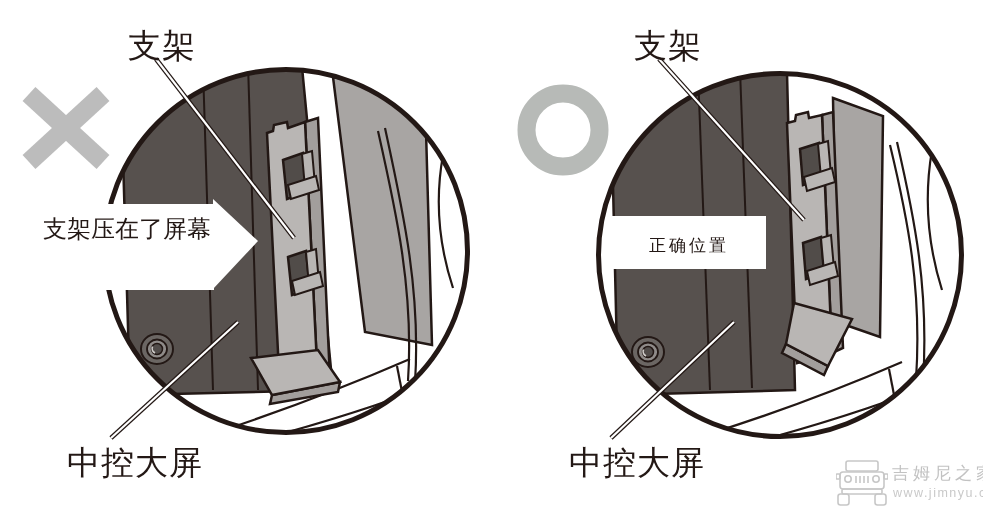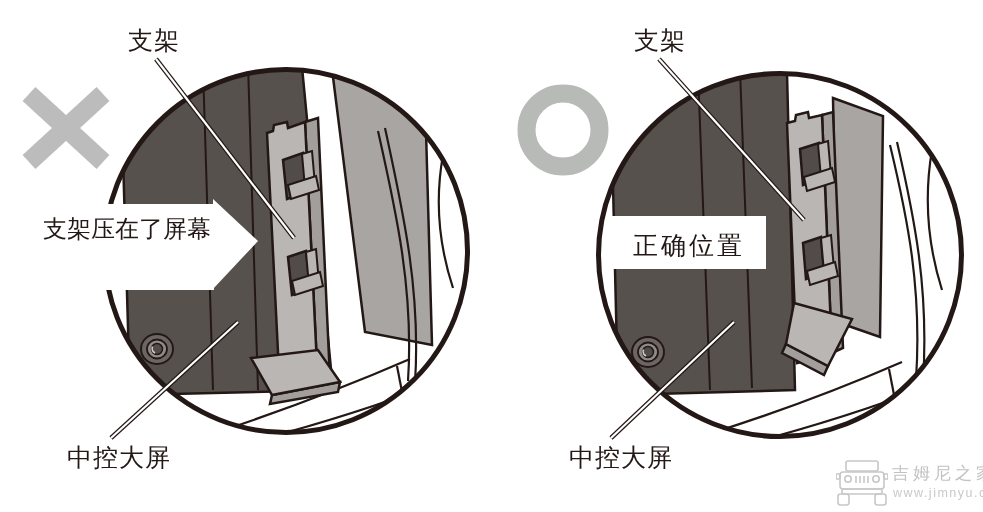--- a/index.html
+++ b/index.html
@@ -1,21 +1,21 @@
 <!DOCTYPE html>
 <html><head>
 <meta charset="utf-8">
 <style>
   html,body{margin:0;padding:0;background:#ffffff;}
   body{width:983px;height:512px;position:relative;overflow:hidden;
        font-family:"Liberation Sans",sans-serif;color:#231815;}
   .abs{position:absolute;}
-  .label{font-size:25px;font-weight:500;letter-spacing:1px;color:#231815;white-space:nowrap;}
+  .label{font-size:33px;font-weight:500;letter-spacing:1px;color:#231815;white-space:nowrap;}
   .callout-text{font-size:24px;font-weight:500;line-height:32px;color:#231815;white-space:nowrap;}
-  .box-text{font-size:25px;font-weight:500;letter-spacing:3px;color:#231815;
+  .box-text{font-size:17px;font-weight:500;letter-spacing:3px;color:#231815;
             width:154px;height:58px;display:flex;align-items:center;justify-content:center;white-space:nowrap;}
   .wm-name{font-size:17px;letter-spacing:4px;color:#c2c2c2;white-space:nowrap;}
   .wm-url{font-size:12.5px;letter-spacing:1.5px;color:#c9c9c9;white-space:nowrap;}
   svg{display:block;}
 </style>
 </head>
 <body>
 
 <svg class="abs" style="left:96px;top:61px" width="380" height="380" viewBox="0 0 380 380">
   <defs>

